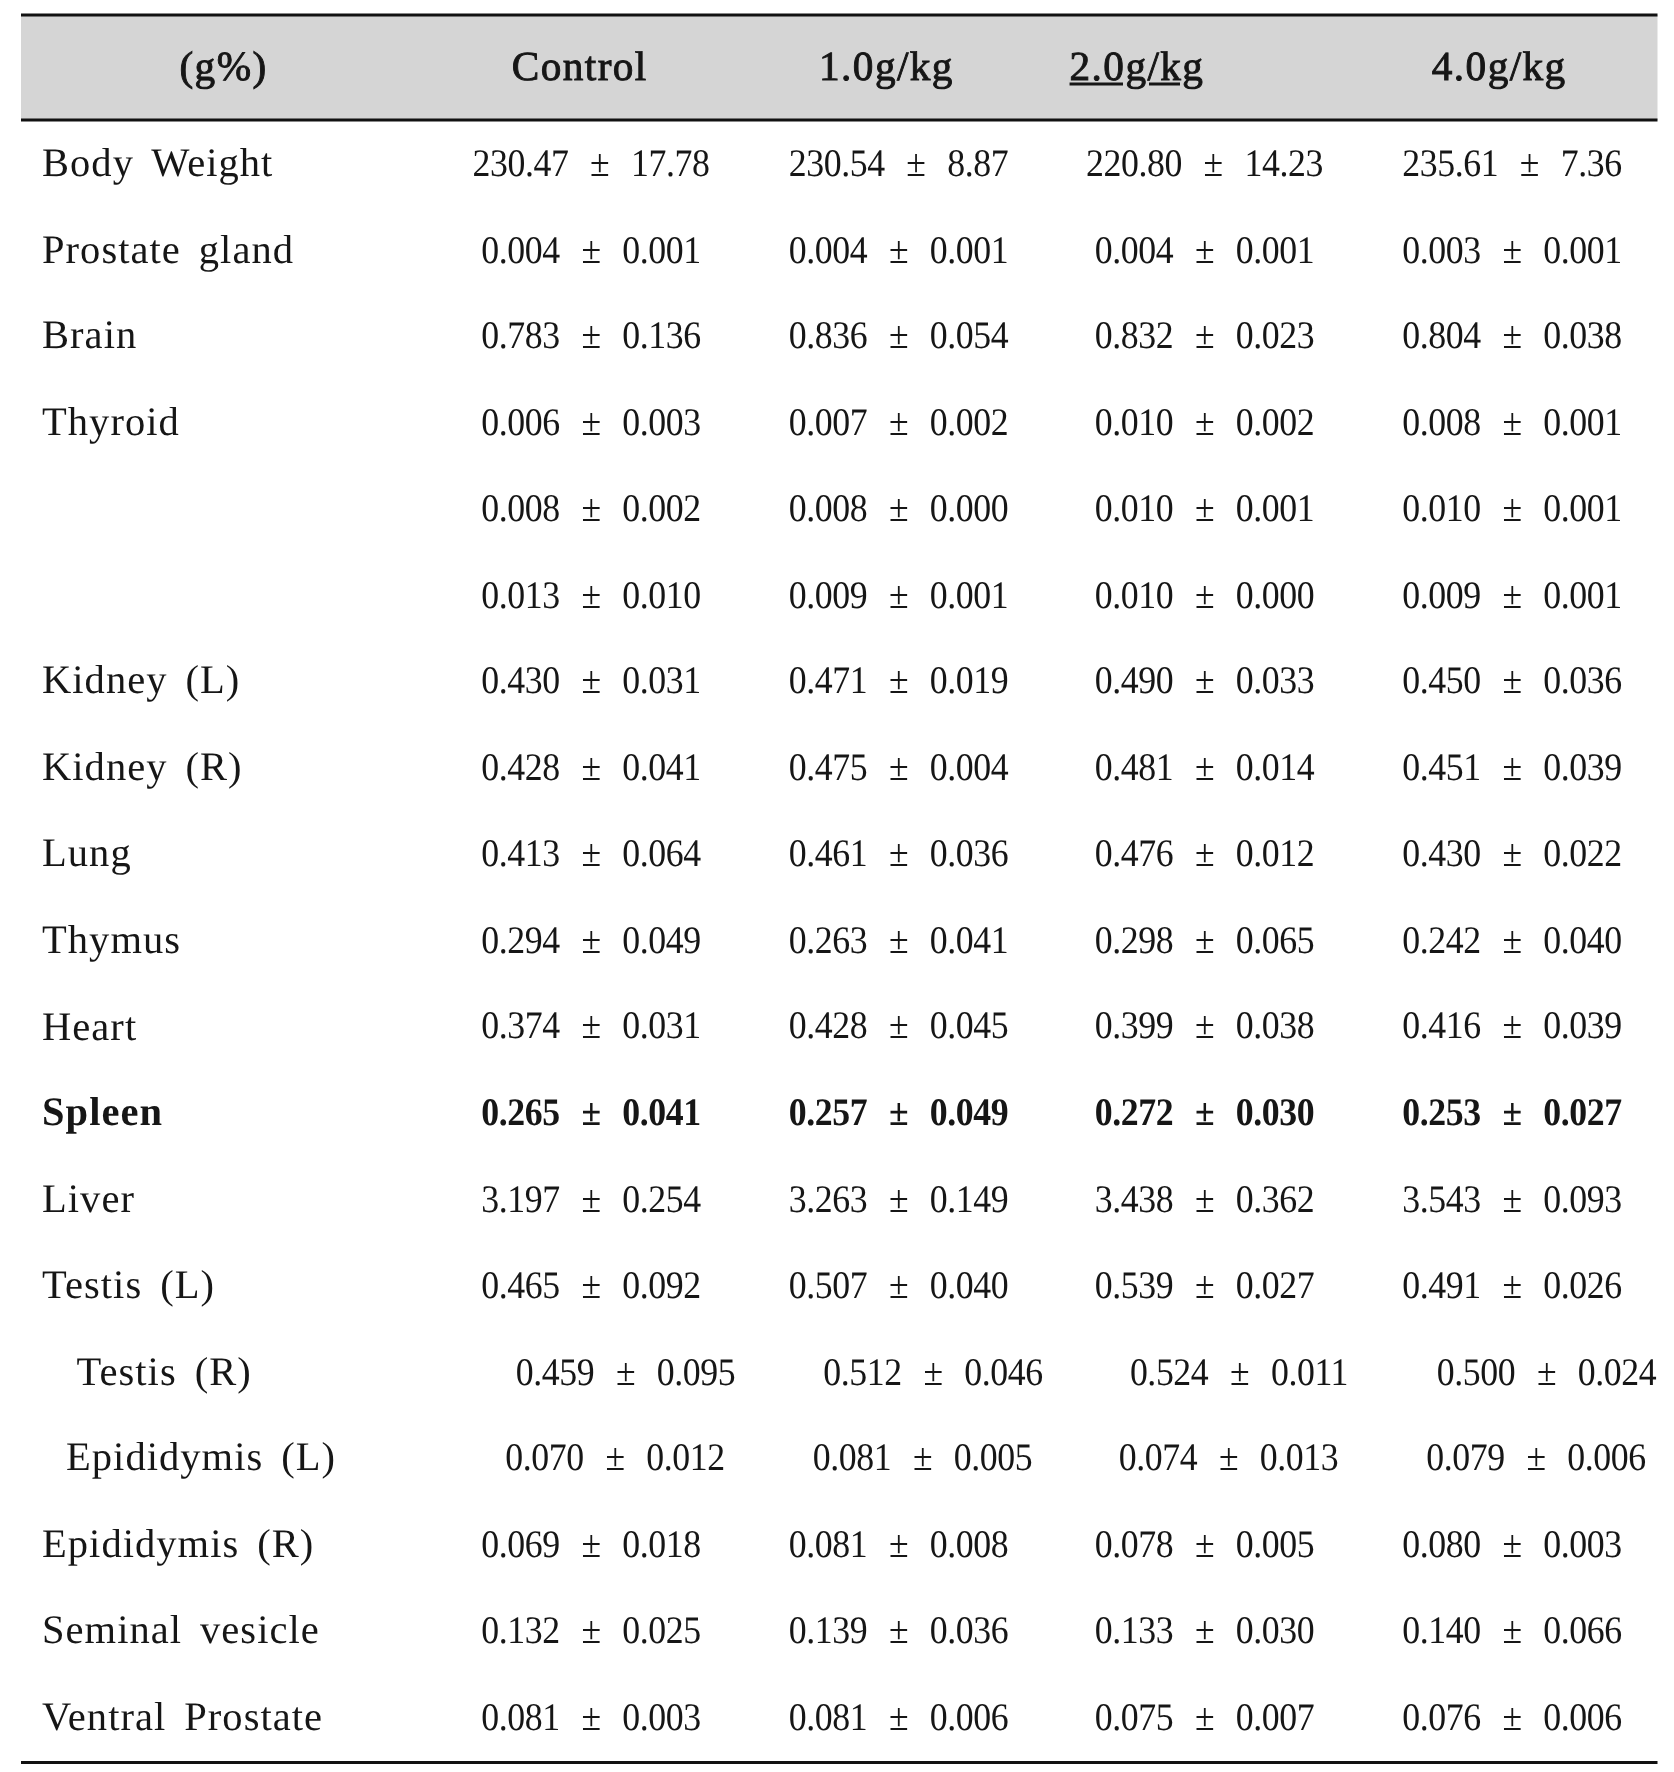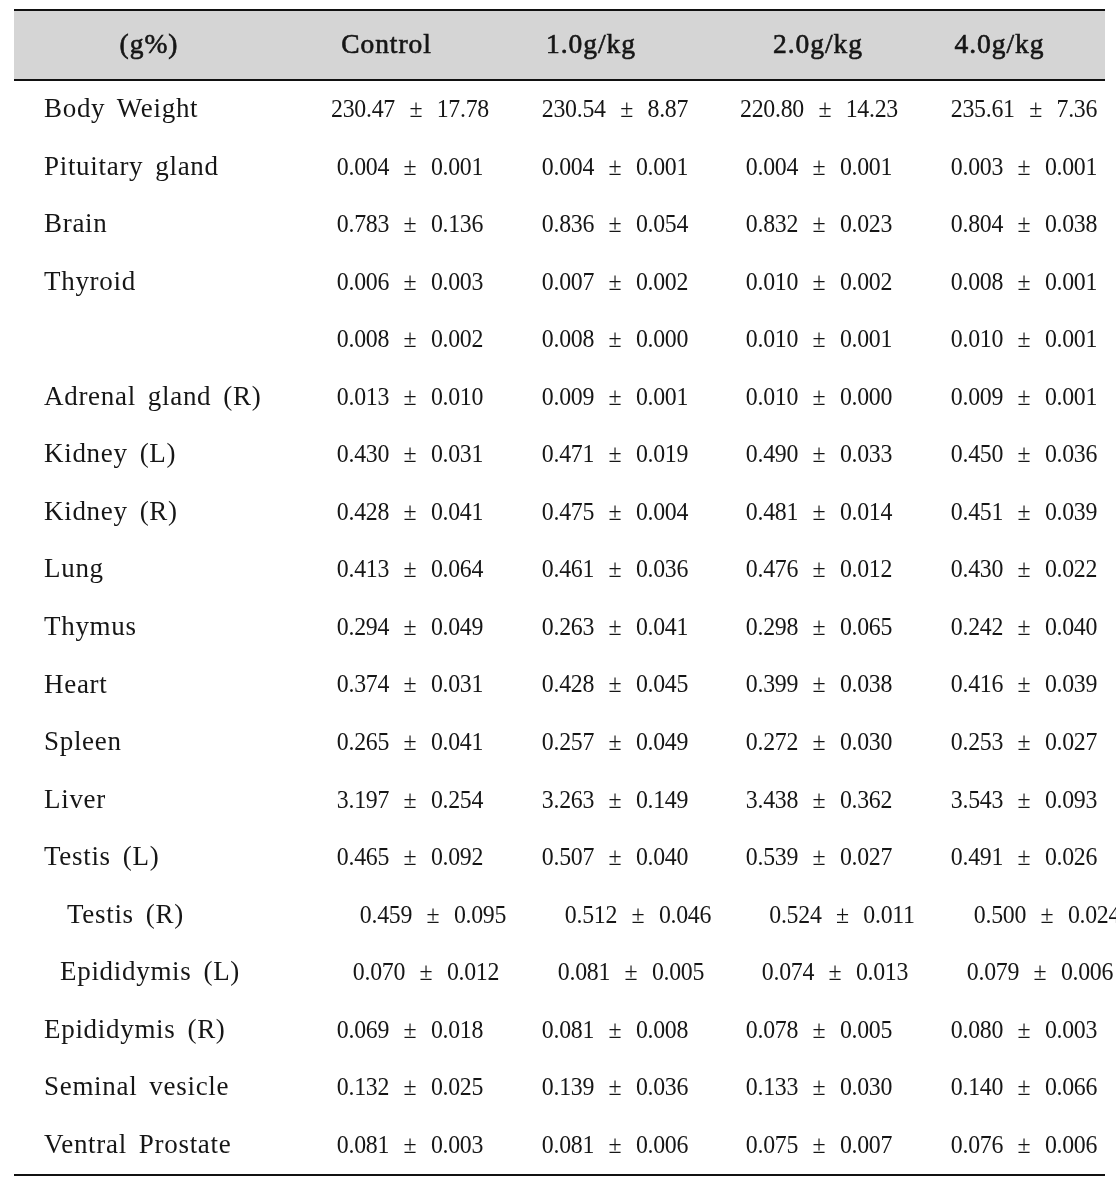--- a/index.html
+++ b/index.html
@@ -35,21 +35,21 @@
 
   .header-band {
     position: absolute;
     left: 14px;
     top: 10px;
     width: 1091px;
     height: 70px;
     background: #d5d5d5;
   }
 
-  .row { position: absolute; left: 16px; top: 0; width: 1020px; height: 30px; }
+  .row { position: absolute; left: 0; top: 0; width: 1020px; height: 30px; }
 
   .cell {
     position: absolute;
     white-space: pre;
     line-height: 1;
     top: 0;
   }
 
   
   .hcell {
@@ -87,33 +87,33 @@
   .r1 { top: 153.57px; }
   .r2 { top: 211.11px; }
   .r3 { top: 268.65px; }
   .r4 { top: 326.19px; }
   .r5 { top: 383.73px; }
   .r6 { top: 441.27px; }
   .r7 { top: 498.81px; }
   .r8 { top: 556.35px; }
   .r9 { top: 613.89px; }
   .r10 { top: 671.43px; }
-  .r11 { top: 728.97px; }
+  .r11 { top: 728.97px; font-weight: bold; }
   .r12 { top: 786.51px; }
   .r13 { top: 844.05px; padding-left: 48px; }
   .r14 { top: 901.59px; margin-left: 23px; }
   .r15 { top: 959.13px; margin-left: 16px; }
   .r16 { top: 1016.67px; }
   .r17 { top: 1074.21px; }
   .r18 { top: 1131.75px; }
 
   .h0 { left: 34.00px; }
   .h1 { left: 271.50px; }
   .h2 { left: 476.00px; }
-  .h3 { left: 703px; }
+  .h3 { left: 643px; text-decoration: underline; }
   .h4 { left: 884.50px; }
 
   .d1 { left: 279.00px; }
   .d2 { left: 483.50px; }
   .d3 { left: 688.00px; }
   .d4 { left: 893.00px; }
 </style>
 </head>
 <body>
 
@@ -133,21 +133,21 @@
 
   <div class="table-body">
     <div class="row r0">
       <div class="cell lcell">Body Weight</div>
       <div class="cell dcell d1">230.47 ± 17.78</div>
       <div class="cell dcell d2">230.54 ± 8.87</div>
       <div class="cell dcell d3">220.80 ± 14.23</div>
       <div class="cell dcell d4">235.61 ± 7.36</div>
     </div>
     <div class="row r1">
-      <div class="cell lcell">Pituitary gland</div>
+      <div class="cell lcell">Prostate gland</div>
       <div class="cell dcell d1">0.004 ± 0.001</div>
       <div class="cell dcell d2">0.004 ± 0.001</div>
       <div class="cell dcell d3">0.004 ± 0.001</div>
       <div class="cell dcell d4">0.003 ± 0.001</div>
     </div>
     <div class="row r2">
       <div class="cell lcell">Brain</div>
       <div class="cell dcell d1">0.783 ± 0.136</div>
       <div class="cell dcell d2">0.836 ± 0.054</div>
       <div class="cell dcell d3">0.832 ± 0.023</div>
@@ -160,21 +160,20 @@
       <div class="cell dcell d3">0.010 ± 0.002</div>
       <div class="cell dcell d4">0.008 ± 0.001</div>
     </div>
     <div class="row r4">
       <div class="cell dcell d1">0.008 ± 0.002</div>
       <div class="cell dcell d2">0.008 ± 0.000</div>
       <div class="cell dcell d3">0.010 ± 0.001</div>
       <div class="cell dcell d4">0.010 ± 0.001</div>
     </div>
     <div class="row r5">
-      <div class="cell lcell">Adrenal gland (R)</div>
       <div class="cell dcell d1">0.013 ± 0.010</div>
       <div class="cell dcell d2">0.009 ± 0.001</div>
       <div class="cell dcell d3">0.010 ± 0.000</div>
       <div class="cell dcell d4">0.009 ± 0.001</div>
     </div>
     <div class="row r6">
       <div class="cell lcell">Kidney (L)</div>
       <div class="cell dcell d1">0.430 ± 0.031</div>
       <div class="cell dcell d2">0.471 ± 0.019</div>
       <div class="cell dcell d3">0.490 ± 0.033</div>

